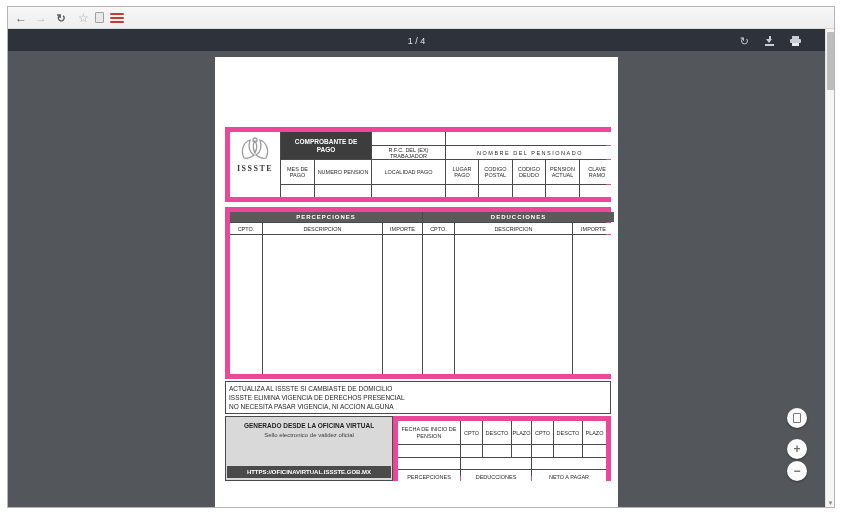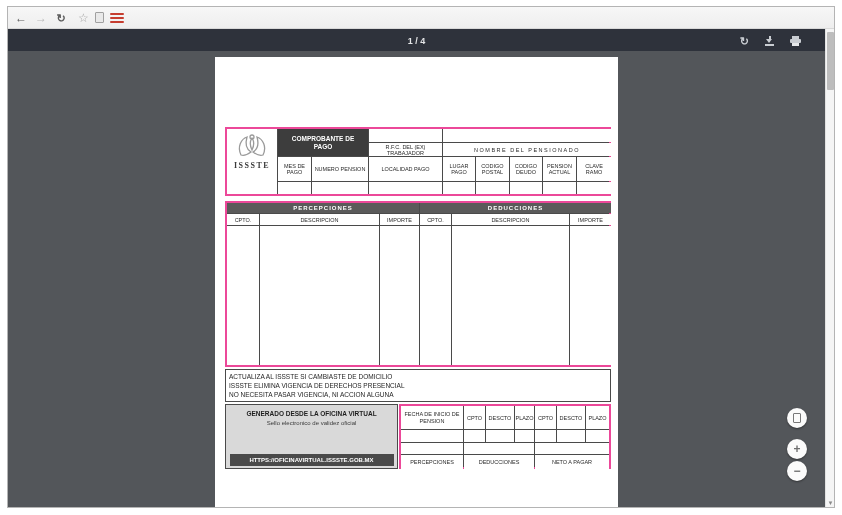--- a/index.html
+++ b/index.html
@@ -22,21 +22,21 @@
   .lock::before { content:""; position:absolute; left:1px; top:-4px; width:5px; height:4px;
                   border:1px solid #35a13c; border-bottom:none; border-radius:3px 3px 0 0; }
   .url-text { font-size:9px; color:#616161; }
   .star { font-size:12px; color:#a8a8a8; line-height:12px; margin-left:4px; }
   .ext-icon { width:9px; height:11px; border:1px solid #a0a0a0; border-radius:1px; background:#e9e9e9; }
   .menu-btn { width:14px; height:12px; display:flex; flex-direction:column; justify-content:space-between; padding:1px 0; }
   .menu-btn span { display:block; height:2px; background:#c63d2f; border-radius:1px; }
 
   
   .pdf-toolbar { position:absolute; top:22px; left:0; right:9px; height:24px; background:#2e323b;
-                 display:flex; align-items:center;font-weight:bold; }
+                 display:flex; align-items:center; }
   .page-indicator { position:absolute; left:0; right:0; text-align:center; color:#e4e5e7; font-size:9px; }
   .pdf-tools { margin-left:auto; display:flex; align-items:center; gap:15px; padding-right:24px; z-index:2; }
   .rotate-glyph { color:#c9cdd2; font-size:11px; line-height:11px; cursor:pointer; }
   .dl-icon { position:relative; width:11px; height:10px; cursor:pointer; }
   .dl-icon .stem { position:absolute; left:4.5px; top:0; width:2px; height:4px; background:#c9cdd2; }
   .dl-icon .head { position:absolute; left:2px; top:3px; width:0; height:0;
                    border-left:3.5px solid transparent; border-right:3.5px solid transparent;
                    border-top:4px solid #c9cdd2; }
   .dl-icon .base { position:absolute; left:1px; bottom:0; width:9px; height:2px; background:#c9cdd2; }
   .print-icon { position:relative; width:11px; height:10px; cursor:pointer; }
@@ -50,21 +50,21 @@
   .scroll-arrow { position:absolute; left:0; width:9px; text-align:center; font-size:6px; color:#8a8a8a; }
   .scroll-arrow.down { bottom:1px; }
 
   
   .canvas { position:absolute; top:44px; left:0; right:9px; bottom:0; background:#53565a; overflow:hidden; }
   .page { position:absolute; left:207px; top:6px; width:403px; height:560px; background:#ffffff; }
 
   
   .form { position:absolute; left:10px; top:70px; width:386px; color:#222;
           font-family:"Liberation Sans", sans-serif; }
-  .grid { display:grid; gap:1px; background:#4a4a4a; border:2px solid #ec4899; }
+  .grid { display:grid; gap:1px; background:#4a4a4a; border:5px solid #ec4899; }
   .cell { background:#fff; display:flex; align-items:center; justify-content:center;
           text-align:center; font-size:5.5px; line-height:6px; color:#2a2a2a; overflow:hidden; }
   .cell.dark { background:#3d3d3d; color:#fff; font-weight:bold; }
   .cell.bar  { background:#5a5a5a; color:#fff; letter-spacing:1px; font-size:6px; font-weight:bold; }
 
   .hdr { grid-template-columns:50px 33px 56px 73px 32px 33px 32px 33px 34px;
          grid-template-rows:13px 13px 24px 12px; }
   .logo-cell { grid-row:1 / span 4; flex-direction:column; justify-content:flex-start; padding-top:2px; }
   .logo-text { font-family:"Liberation Serif", serif; font-weight:bold; font-size:8px; letter-spacing:1.5px; color:#3a3a3a; }
   .title-cell { grid-column:2 / span 2; grid-row:1 / span 2; font-size:6.5px; line-height:8px; padding:0 4px; }

